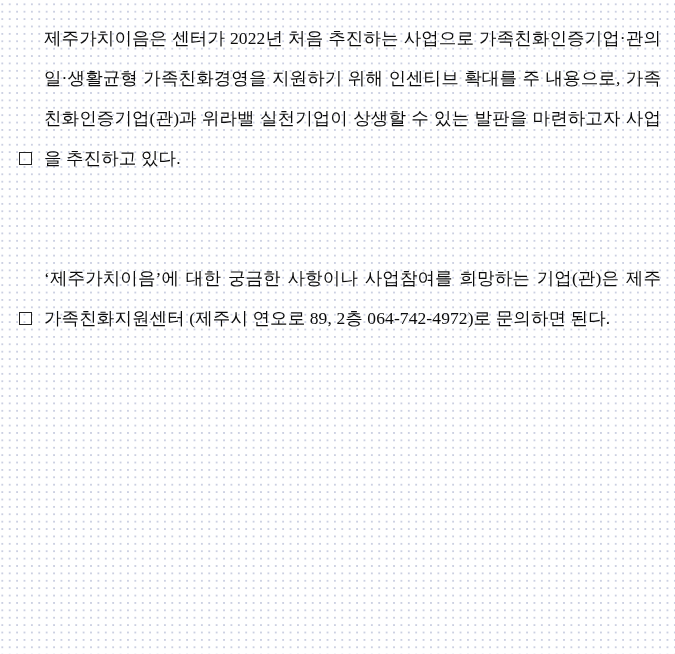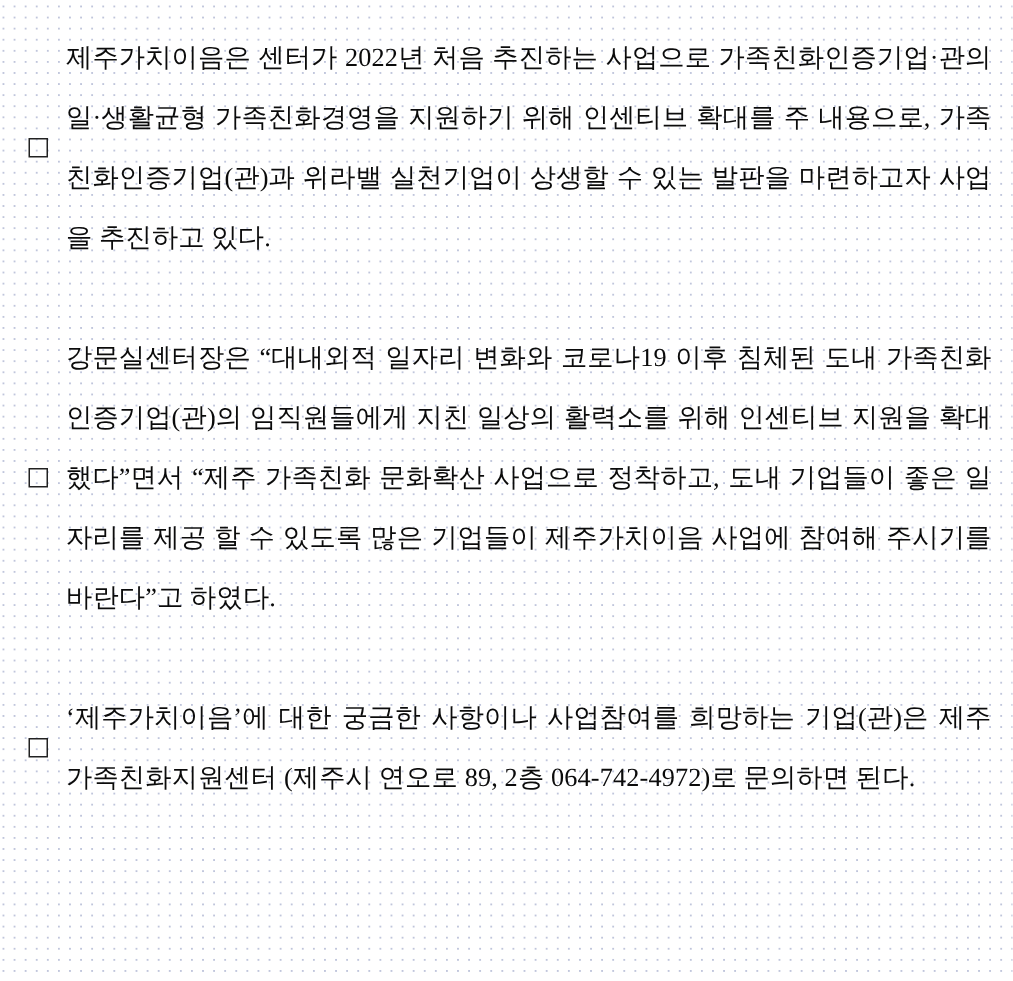--- a/index.html
+++ b/index.html
@@ -28,21 +28,21 @@
   }
   .doc {
     position: absolute;
     left: 0; top: 0;
     width: 675px;
     padding: 18px 14px 0 14px;
     box-sizing: border-box;
   }
   .para {
     display: flex;
-    align-items: center;
+    align-items: flex-end;
     margin-bottom: 0;
   }
   .bullet {
     flex: 0 0 auto;
     width: 30px;
     text-align: left;
     padding-left: 5px;
     font-size: 17px;
     line-height: 40px;
     color: #111;
@@ -96,24 +96,20 @@
 <div class="doc">
 
   <div class="para">
     <div class="bullet square"></div>
     <div class="text">제주가치이음은 센터가 2022년 처음 추진하는 사업으로 가족친화인증기업·관의 일·생활균형 가족친화경영을 지원하기 위해 인센티브 확대를 주 내용으로, 가족친화인증기업(관)과 위라밸 실천기업이 상생할 수 있는 발판을 마련하고자 사업을 추진하고 있다.</div>
   </div>
 
 
   <div class="spacer-line"></div>
 
-  <div class="para">
-    <div class="bullet square"></div>
-    <div class="text">강문실센터장은 “대내외적 일자리 변화와 코로나19 이후 침체된 도내 가족친화인증기업(관)의 임직원들에게 지친 일상의 활력소를 위해 인센티브 지원을 확대했다”면서 “제주 가족친화 문화확산 사업으로 정착하고, 도내 기업들이 좋은 일자리를 제공 할 수 있도록 많은 기업들이 제주가치이음 사업에 참여해 주시기를 바란다”고 하였다.</div>
-  </div>
 
   <div class="spacer-small"></div>
 
   <div class="para">
     <div class="bullet square"></div>
     <div class="text"> ‘제주가치이음’에 대한 궁금한 사항이나 사업참여를 희망하는 기업(관)은 제주가족친화지원센터 (제주시 연오로 89, 2층 064-742-4972)로 문의하면 된다.</div>
   </div>
 
 </div>
 

